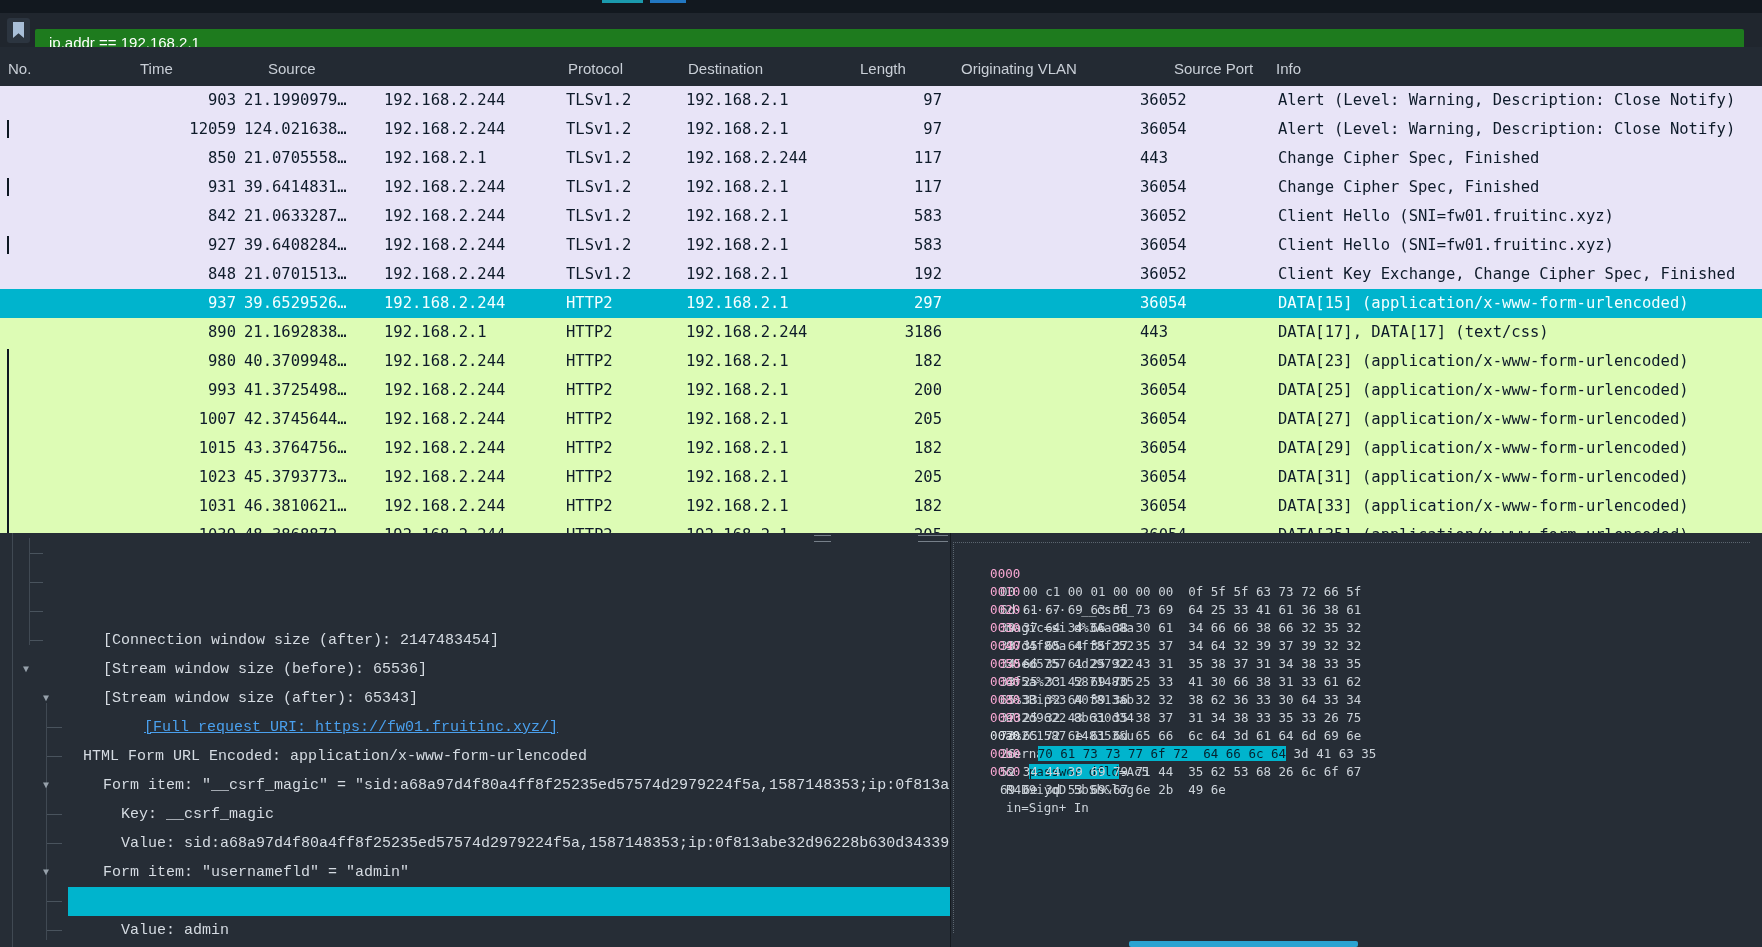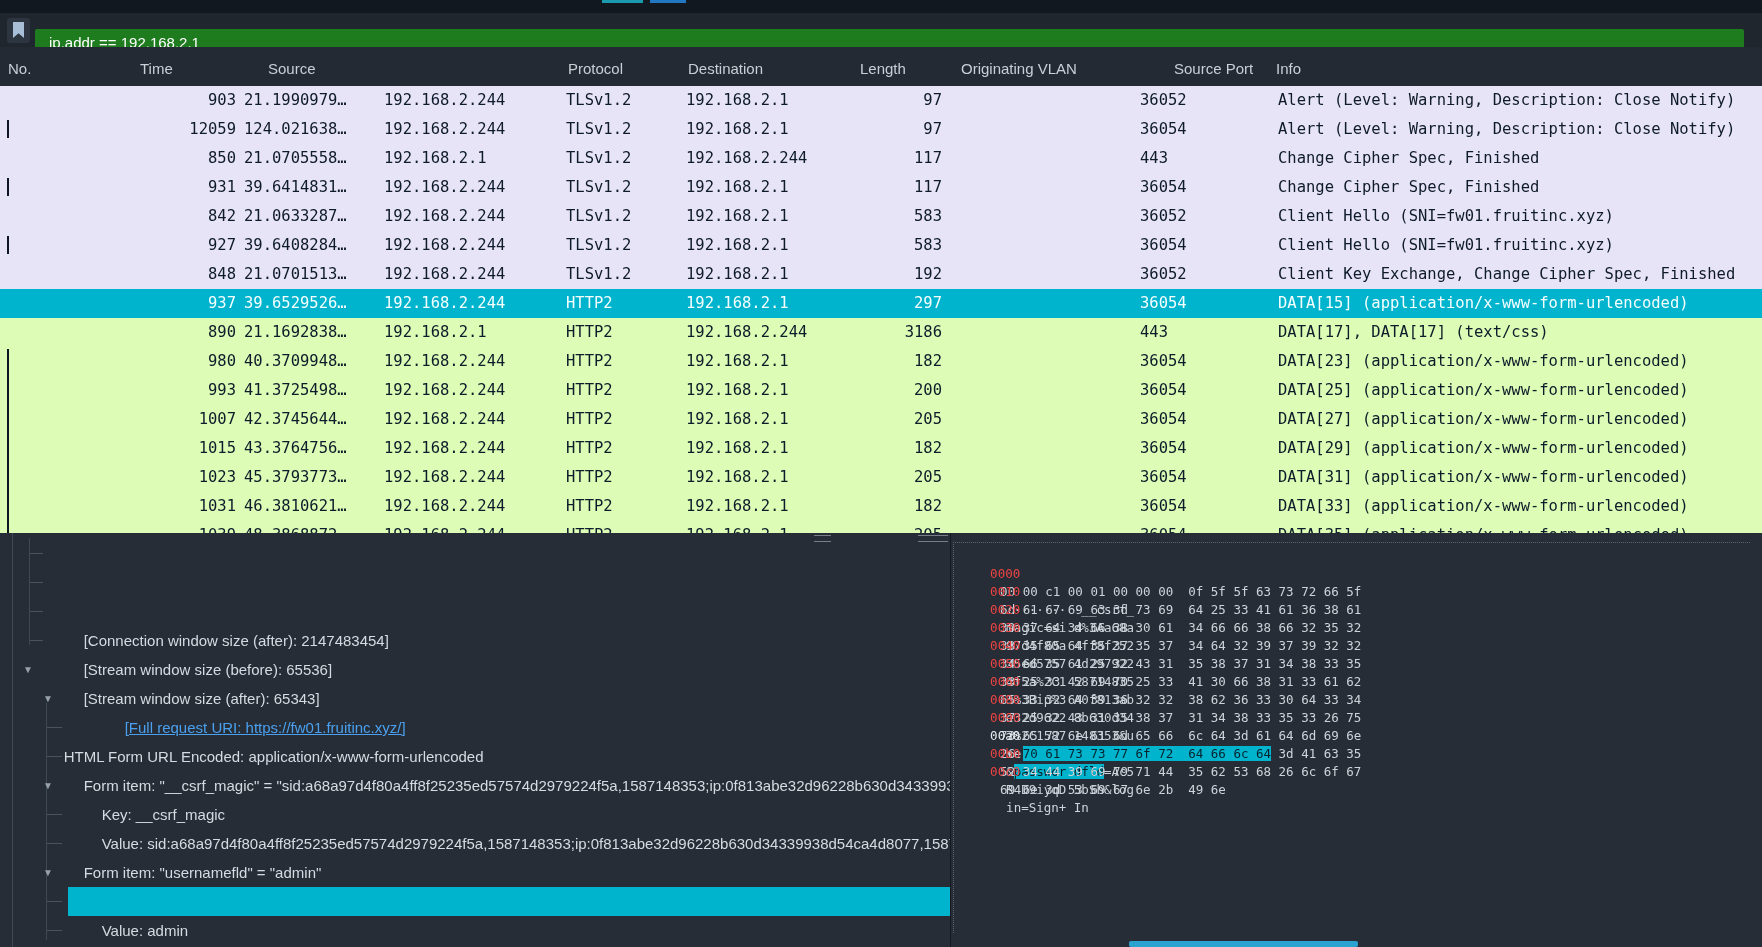--- a/index.html
+++ b/index.html
@@ -45,21 +45,21 @@
   .mark{position:absolute;left:7px;width:2px;background:#0d1722;}
 
   
   .bottom{position:absolute;left:0;top:533px;right:0;bottom:0;background:#262d36;}
 
   
   .detail{position:absolute;left:0;top:0;width:950px;height:100%;overflow:hidden;
           border-right:1px solid #151a20;}
   .dlines{position:absolute;left:0;top:6px;right:0;}
   .dline{position:relative;height:29px;line-height:29px;white-space:pre;color:#d5dbe2;
-         font-family:Liberation Sans, sans-serif;font-size:15px;}
+         font-family:Liberation Mono, monospace;font-size:15px;}
   .d0{padding-left:47px;} .d1{padding-left:67px;} .d2{padding-left:85px;}
   .dline .arrow{position:absolute;top:0;color:#97a1ab;font-size:10px;line-height:29px;}
   .d0 .arrow{left:23px;} .d1 .arrow{left:43px;}
   .dline .dash{position:absolute;top:14px;height:1px;background:#49535d;}
   .d1 .dash{left:30px;width:13px;} .d2 .dash{left:47px;width:15px;}
   .dline.link .txt{color:var(--link-blue,#4aa0ee);text-decoration:underline;margin-left:41px;}
   .dline.hl{background:linear-gradient(to right,transparent 68px,var(--accent-cyan,#00b4cd) 68px);
             color:#f4feff;}
   .vline{position:absolute;width:1px;background:#49535d;opacity:.75;}
   .vline-a{left:29px;top:5px;height:107px;}
@@ -69,25 +69,25 @@
         border-bottom:1px solid #8a949e;opacity:.8;}
   .grip-a{left:814px;width:17px;} .grip-b{left:918px;width:30px;}
 
   
   .hex{position:absolute;left:951px;top:0;right:0;height:100%;}
   .hexbox{position:absolute;left:2px;top:9px;right:12px;bottom:14px;
           border-top:1px dotted #5b656f;border-left:1px dotted #5b656f;
           padding:4px 0 0 6px;overflow:hidden;}
   .hrow{height:18px;line-height:18px;white-space:pre;color:#ccd3da;
         font-family:"DejaVu Sans Mono",monospace;font-size:12.5px;}
-  .hoff{display:inline-block;width:42px;color:#ef4444;}
+  .hoff{display:inline-block;width:42px;color:#f9a8d4;}
   .hoff.cur{color:#e8edf2;}
   .hhex{display:inline-block;margin-left:10px;}
   .hasc{display:inline-block;margin-left:16px;}
-  .hl-bytes{background:var(--accent-cyan,#00b4cd);color:#06222e;}
+  .hl-bytes{background:var(--accent-cyan,#00b4cd);color:#06222e;margin-left:15px;}
   .hscroll-thumb{position:absolute;left:178px;bottom:0;width:229px;height:6px;
                  background:#2aa3d1;border-radius:2px;}
 </style>
 </head>
 <body>
 
 <div class="app">
 
   <div class="topbar">
     <div class="seg seg-a"></div>

